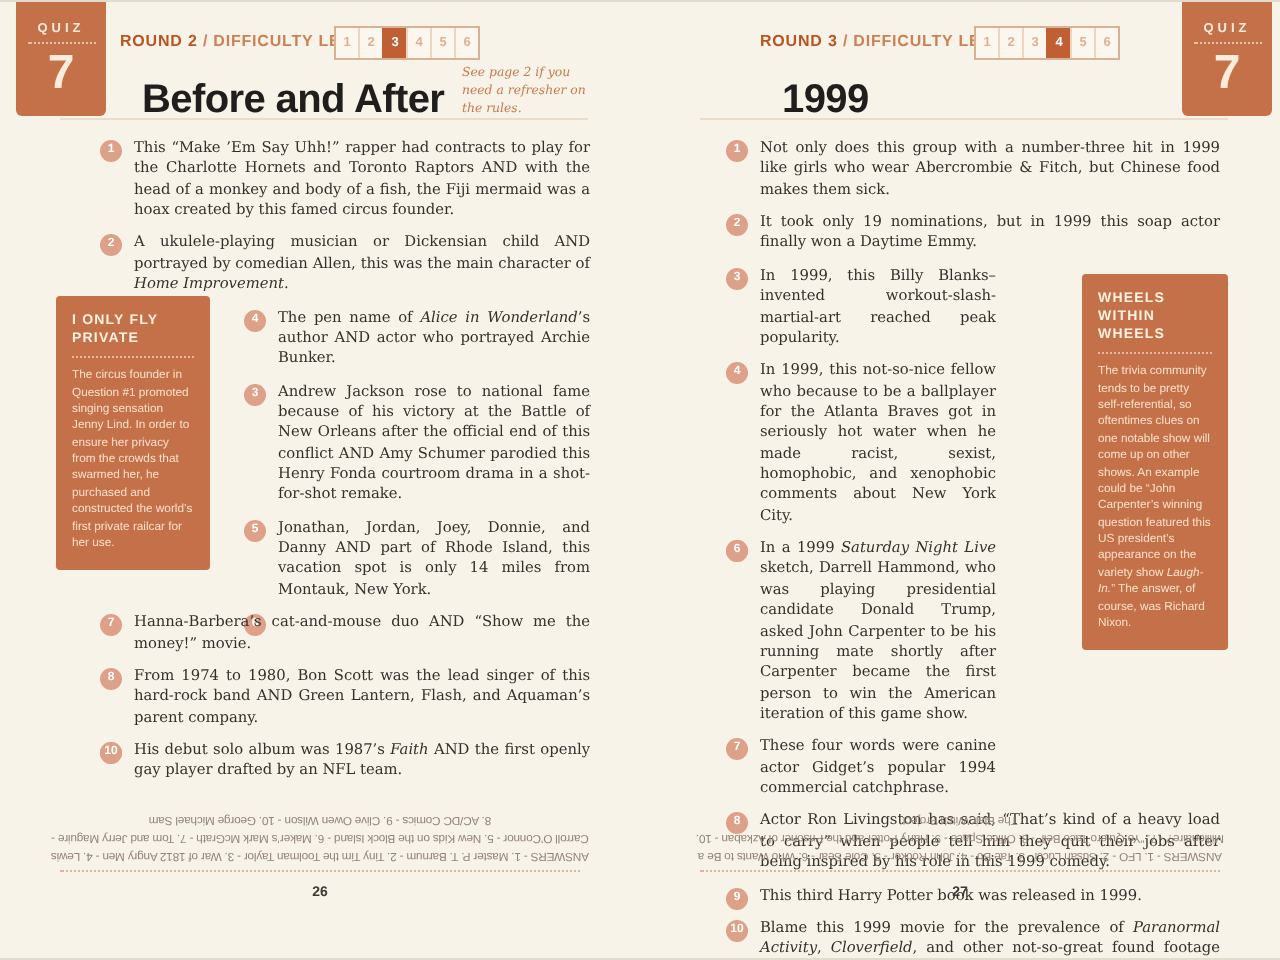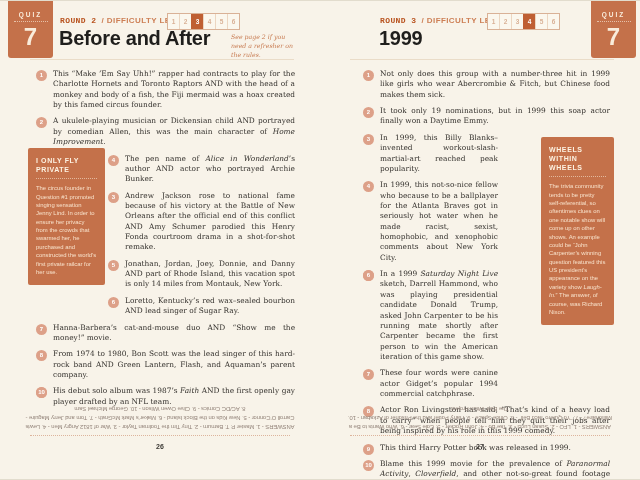--- a/index.html
+++ b/index.html
@@ -16,37 +16,37 @@
             color:#f9ecdb;text-align:center;font-family:"Liberation Sans",sans-serif;}
   .tab-left{left:8px;border-radius:0 0 3px 3px;}
   .tab-right{right:4px;border-radius:0 0 3px 3px;}
   .quiz-word{margin:10px auto 0;width:34px;font-size:6.5px;font-weight:bold;letter-spacing:2px;
              padding-bottom:3px;border-bottom:1px dotted rgba(249,236,219,.65);}
   .quiz-num{font-size:24px;font-weight:bold;line-height:1.15;margin-top:1px;}
 
   
   .round-line{position:absolute;left:60px;top:15px;font-family:"Liberation Sans",sans-serif;
               font-weight:bold;font-size:8px;letter-spacing:.4px;white-space:nowrap;}
-  .round-name{color:#b9531f;font-family:Liberation Mono, monospace;}
+  .round-name{color:#b9531f;}
   .round-suffix{color:#cd7f55;}
   .difficulty{position:absolute;left:167px;top:12px;display:flex;border:1px solid #d9b196;background:#fbf7ee;}
   .dcell{width:11px;height:15px;line-height:15px;text-align:center;
          font-family:"Liberation Sans",sans-serif;font-weight:bold;font-size:6.5px;
          color:#d9b196;border-left:1px solid #ecd6c1;}
   .dcell:first-child{border-left:none;}
   .dcell.active{background:#bf5f33;color:#fff;border-left-color:#bf5f33;}
-  .title{position:absolute;left:59px;top:26px;margin:0;font-family:"Liberation Sans",sans-serif;
+  .title{position:absolute;left:59px;top:26px;margin:12px;font-family:"Liberation Sans",sans-serif;
          font-weight:bold;font-size:20px;letter-spacing:-.3px;color:#1f1e1c;}
   .note{position:absolute;left:231px;top:32px;width:70px;font-size:6.2px;font-style:italic;
         color:#c77a50;line-height:1.45;}
   .rule{position:absolute;left:30px;right:26px;top:58px;border-top:1px solid #eadcc8;}
 
   
   .questions{position:absolute;top:68px;}
-  .page-left .questions{left:36px;right:25px;}
+  .page-left .questions{left:50px;right:25px;}
   .page-right .questions{left:43px;right:30px;}
   .q{position:relative;padding-left:17px;margin-bottom:6px;font-size:7.4px;line-height:1.4;
      text-align:justify;color:#33302c;}
   .q em{font-style:italic;}
   .qnum{position:absolute;left:0;top:1px;width:11px;height:11px;border-radius:50%;
         background:#dda088;color:#fff;font-family:"Liberation Sans",sans-serif;font-weight:bold;
         font-size:6px;line-height:11px;text-align:center;font-style:normal;}
   .narrow-left{margin-left:72px;}
   .narrow-right{margin-right:112px;}
 
@@ -91,21 +91,21 @@
       </div>
     <h1 class="title">Before and After</h1>
     <div class="note">See page 2 if you need a refresher on the rules.</div>
     <div class="rule"></div>
     <div class="questions">
         <div class="q"><span class="qnum">1</span><span>This “Make ’Em Say Uhh!” rapper had contracts to play for the Charlotte Hornets and Toronto Raptors AND with the head of a monkey and body of a fish, the Fiji mermaid was a hoax created by this famed circus founder.</span></div>
         <div class="q"><span class="qnum">2</span><span>A ukulele-playing musician or Dickensian child AND portrayed by comedian Allen, this was the main character of <em>Home Improvement</em>.</span></div>
         <div class="q narrow-left"><span class="qnum">4</span><span>The pen name of <em>Alice in Wonderland</em>’s author AND actor who portrayed Archie Bunker.</span></div>
         <div class="q narrow-left"><span class="qnum">3</span><span>Andrew Jackson rose to national fame because of his victory at the Battle of New Orleans after the official end of this conflict AND Amy Schumer parodied this Henry Fonda courtroom drama in a shot-for-shot remake.</span></div>
         <div class="q narrow-left"><span class="qnum">5</span><span>Jonathan, Jordan, Joey, Donnie, and Danny AND part of Rhode Island, this vacation spot is only 14 miles from Montauk, New York.</span></div>
-        <div class="q narrow-left"><span class="qnum">6</span><span>Loretto, Kentucky’s red wax–sealed bourbon AND lead singer of Sugar Ray.</span></div>
+        <div class="q narrow-left"><span class="qnum">6</span></div>
         <div class="q"><span class="qnum">7</span><span>Hanna-Barbera’s cat-and-mouse duo AND “Show me the money!” movie.</span></div>
         <div class="q"><span class="qnum">8</span><span>From 1974 to 1980, Bon Scott was the lead singer of this hard-rock band AND Green Lantern, Flash, and Aquaman’s parent company.</span></div>
         <div class="q"><span class="qnum">9</span></div>
         <div class="q"><span class="qnum">10</span><span>His debut solo album was 1987’s <em>Faith</em> AND the first openly gay player drafted by an NFL team.</span></div>
       </div>
     <aside class="callout callout-left">
       <div class="callout-title">I ONLY FLY PRIVATE</div>
       <div class="callout-body">The circus founder in Question #1 promoted singing sensation Jenny Lind. In order to ensure her privacy from the crowds that swarmed her, he purchased and constructed the world’s first private railcar for her use.</div>
     </aside>
     <div class="answers">ANSWERS - 1. Master P. T. Barnum - 2. Tiny Tim the Toolman Taylor - 3. War of 1812 Angry Men - 4. Lewis Carroll O’Connor - 5. New Kids on the Block Island - 6. Maker’s Mark McGrath - 7. Tom and Jerry Maguire - 8. AC/DC Comics - 9. Clive Owen Wilson - 10. George Michael Sam</div>

